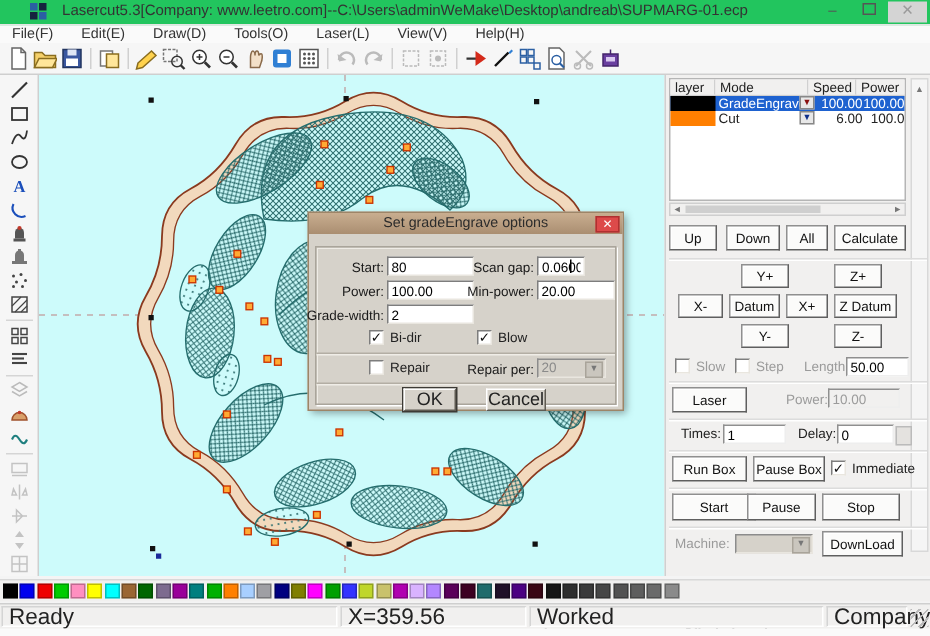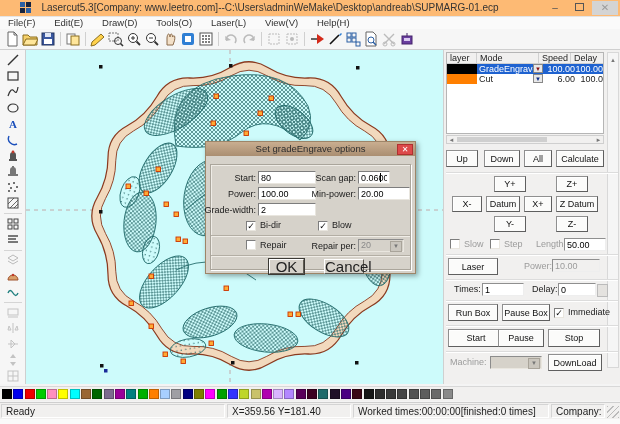--- a/index.html
+++ b/index.html
@@ -1,20 +1,20 @@
 <!DOCTYPE html>
 <html><head>
 <meta charset="utf-8">
 <style>
   html,body{margin:0;padding:0;}
   body{width:620px;height:424px;position:relative;font-family:"Liberation Sans",sans-serif;
        background:#f4f4f4;overflow:hidden;font-size:10px;color:#222;}
   .abs{position:absolute;}
   
-  #titlebar{left:0;top:0;width:620px;height:16px;background:#fdba74;border-bottom:1px solid #e4e4e4;}
+  #titlebar{left:0;top:0;width:620px;height:16px;background:#22c55e;border-bottom:1px solid #e4e4e4;}
   #app-icon{left:20px;top:2px;width:12px;height:12px;}
   #title-text{left:0;top:2px;width:540px;text-align:center;font-size:10px;color:#333;white-space:nowrap;}
   .winbtn{top:1px;width:22px;height:14px;text-align:center;line-height:14px;color:#555;font-size:10px;}
   #btn-min{left:544px;} #btn-max{left:568px;}
   #btn-close{left:592px;width:26px;background:#d4d4d4;color:#9a9a9a;}
   #btn-max span{display:inline-block;width:7px;height:6px;border:1px solid #555;}
   #menubar{left:0;top:17px;width:620px;height:12px;background:#fafafa;}
   .menu-item{display:inline-block;padding:0 8px;font-size:9.5px;color:#333;line-height:12px;}
   #toolbar{left:0;top:29px;width:620px;height:21px;background:#f6f6f6;border-bottom:1px solid #cfcfcf;
            display:flex;align-items:center;padding-left:3px;box-sizing:border-box;}
@@ -39,21 +39,21 @@
   .dsep{left:5px;right:5px;height:1px;background:#b3aea4;box-shadow:0 1px 0 #f0ede7;}
   .dlabel{font-size:9px;color:#1a1a1a;text-align:right;line-height:13px;}
   .dinput{background:#fff;border:1px solid;border-color:#7d7d7d #e9e6df #e9e6df #7d7d7d;
           font-size:9px;line-height:11px;padding:0 2px;font-family:"Liberation Sans",sans-serif;
           box-sizing:border-box;height:13px;color:#000;}
   .caret{position:absolute;width:1px;height:9px;background:#000;}
   .cb{width:10px;height:10px;background:#fff;border:1px solid;border-color:#7d7d7d #e9e6df #e9e6df #7d7d7d;
       box-sizing:border-box;font-size:9px;line-height:8px;text-align:center;color:#111;display:inline-block;}
   .cblabel{font-size:9px;margin-left:4px;vertical-align:top;line-height:11px;display:inline-block;}
   .dbtn{background:#d6d2ca;border:1px solid;border-color:#fff #5f5b52 #5f5b52 #fff;
-        font-size:15px;text-align:center;line-height:13px;box-sizing:border-box;height:15px;}
+        font-size:12px;text-align:center;line-height:13px;box-sizing:border-box;height:15px;}
   .default-btn{box-shadow:0 0 0 1px #3c3a35;}
   .ddrop{background:#d6d2ca;border:1px solid;border-color:#8c8c8c #e9e6df #e9e6df #8c8c8c;
          color:#8a8a8a;font-size:9px;line-height:11px;padding:0 2px;box-sizing:border-box;height:13px;}
   .ddrop .da{position:absolute;right:1px;top:1px;width:10px;height:9px;background:#cac6be;
              border:1px solid #a9a49a;font-size:6px;line-height:9px;text-align:center;color:#777;}
   
   #rpanel{left:443px;top:50px;width:177px;height:334px;background:#f1f0ef;border-left:1px solid #d0d0d0;box-sizing:border-box;}
   #ltable{left:2px;top:2px;width:158px;height:82px;background:#fff;border:1px solid #b5b5b5;box-sizing:border-box;}
   .th{background:#f1f0ef;border-right:1px solid #d0d0d0;font-size:9px;line-height:10px;padding-left:3px;box-sizing:border-box;color:#222;}
   .trow{height:10px;font-size:9px;line-height:10px;}
@@ -72,21 +72,21 @@
   .pinp{background:#fff;border:1px solid;border-color:#8f8f8f #eee #eee #8f8f8f;font-size:9px;
         line-height:11px;padding:0 2px;box-sizing:border-box;height:13px;}
   .pinp.dis{background:#f1f0ef;color:#9b9b9b;}
   
   #palette{left:0;top:386px;width:620px;height:15px;background:#f1f0ef;border-top:1px solid #d8d8d8;
            display:flex;align-items:center;padding-left:2px;box-sizing:border-box;}
   .pal{width:10px;height:10px;margin-right:1.3px;border:1px solid rgba(0,0,0,.25);box-sizing:border-box;}
   
   #statusbar{left:0;top:402px;width:620px;height:17px;background:#f1f0ef;border-top:1px solid #cfcfcf;}
   .sseg{top:1px;height:14px;border:1px solid;border-color:#d4d4d4 #fff #fff #d4d4d4;
-        font-size:10px;line-height:14px;padding-left:4px;box-sizing:border-box;color:#222;}
+        font-size:15px;line-height:14px;padding-left:4px;box-sizing:border-box;color:#222;}
   #grip{right:1px;top:3px;width:12px;height:12px;
         background:repeating-linear-gradient(135deg,#bbb 0 1px,transparent 1px 4px);}
   #belowbar{left:0;top:419px;width:620px;height:5px;background:#fafafa;}
   svg{display:block;}
 </style>
 </head>
 <body>
 
 <div id="titlebar" class="abs">
   <span id="app-icon" class="abs">
@@ -488,21 +488,21 @@
     </g>
   </svg>
 </div>
 
 <div id="rpanel" class="abs">
   <div id="ltable" class="abs">
     <div style="display:flex;height:10px;border-bottom:1px solid #d0d0d0;">
       <div class="th" style="width:30px">layer</div>
       <div class="th" style="width:62px">Mode</div>
       <div class="th" style="width:32px">Speed</div>
-      <div class="th" style="width:32px;border-right:none">Delay</div>
+      <div class="th" style="width:32px;border-right:none">Power</div>
     </div>
     <div class="trow sel" style="position:relative;">
       <div class="swatch" style="background:#000"></div>
       <span style="position:absolute;left:32px;">GradeEngrave</span>
       <span class="modebtn" style="left:86px;top:0;color:#8a1010;">▼</span>
       <span style="position:absolute;left:98px;width:30px;text-align:right;">100.00</span>
       <span style="position:absolute;left:128px;width:28px;text-align:right;">100.00</span>
     </div>
     <div class="trow" style="position:relative;top:0;">
       <div class="swatch" style="background:#ff7f00;top:0;"></div>

